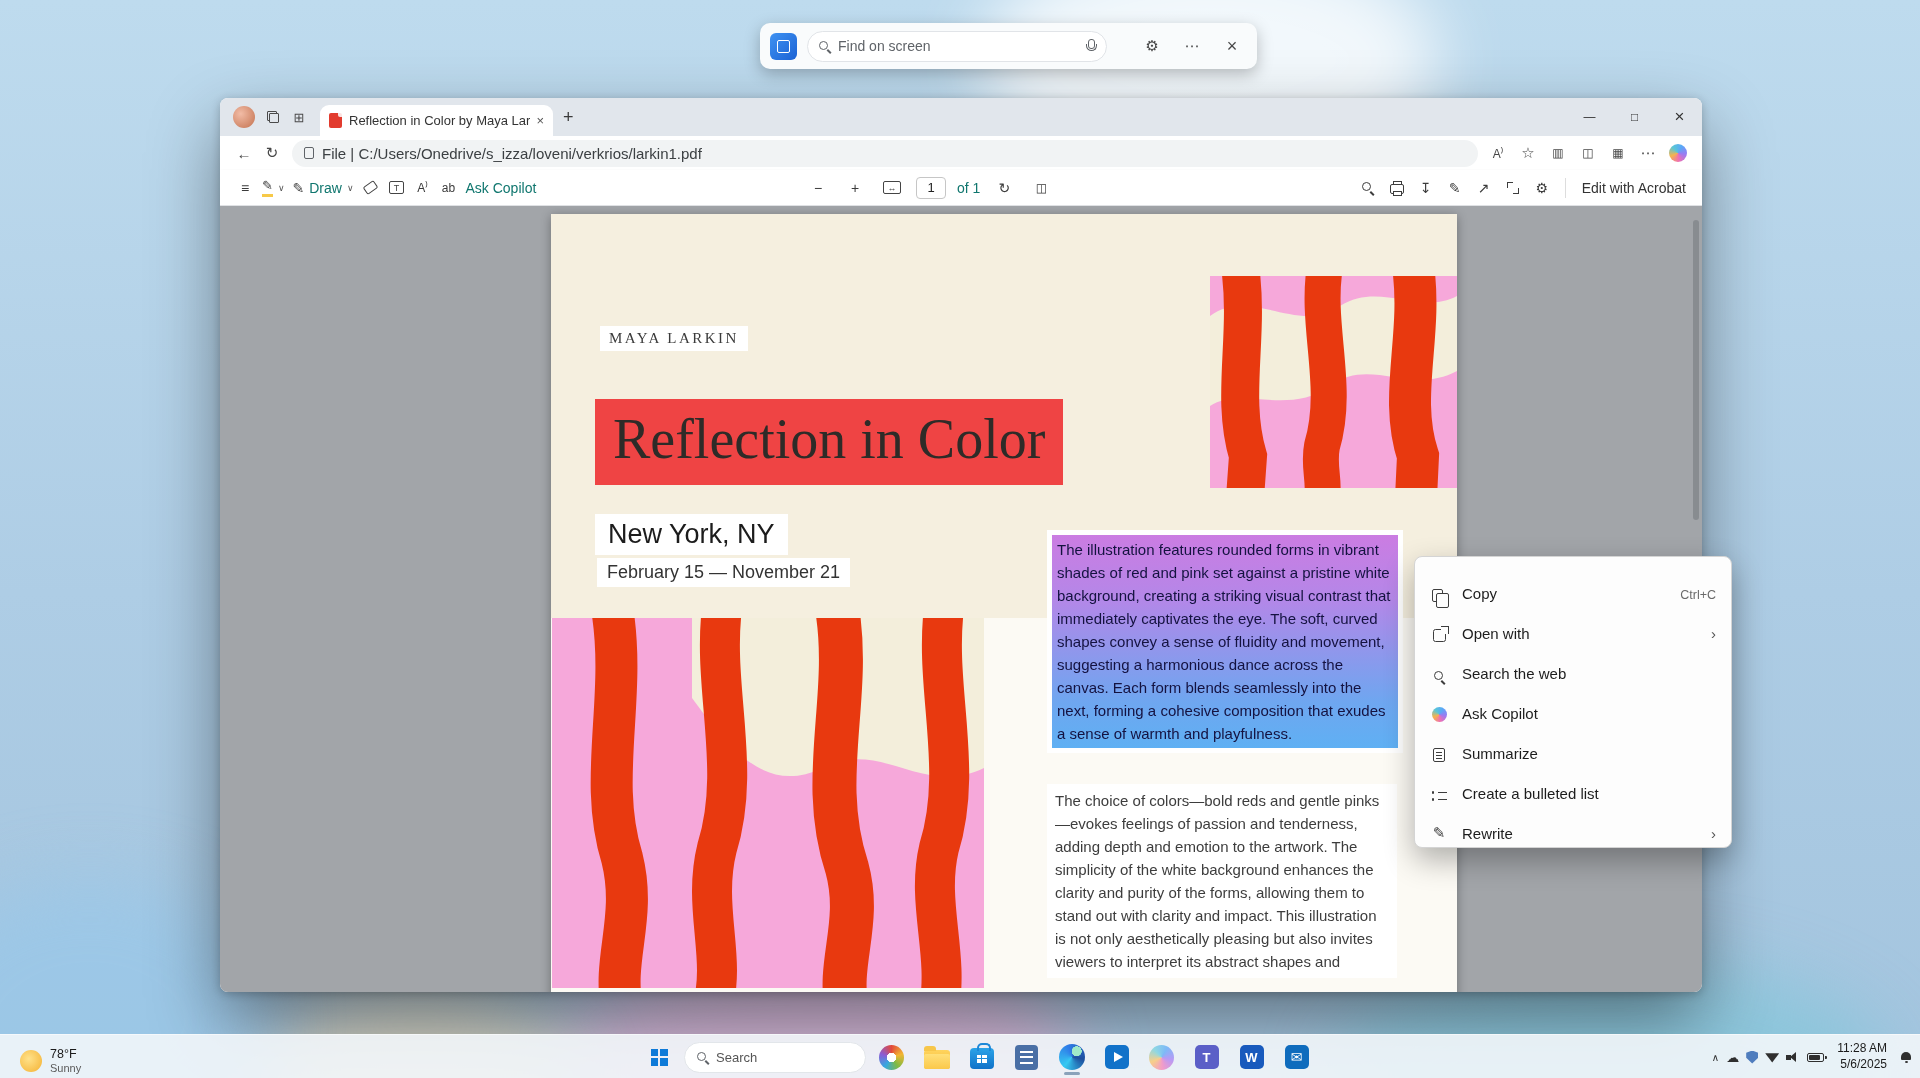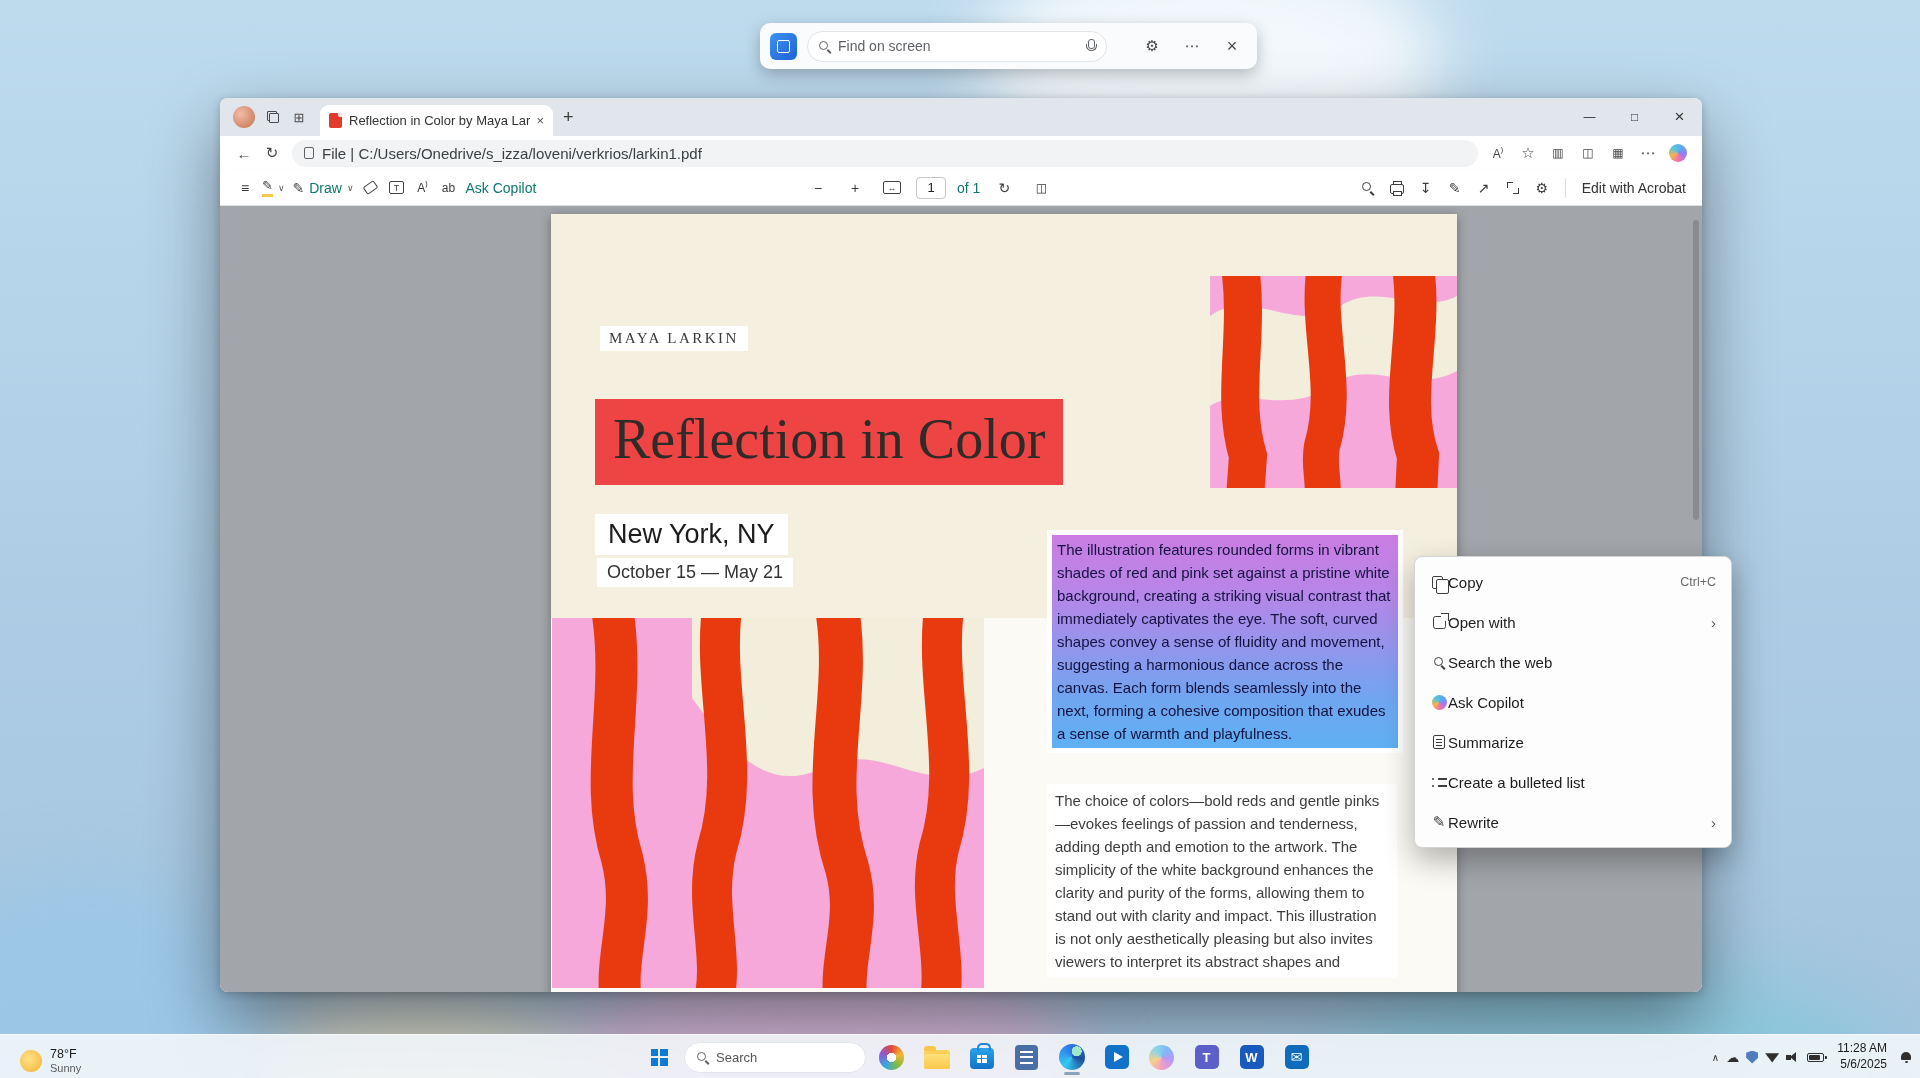--- a/index.html
+++ b/index.html
@@ -127,21 +127,21 @@
     background:linear-gradient(180deg,#cb7ce2 0%,#b487e8 30%,#8f97ec 55%,#6fa6f0 78%,#5fb0f3 100%); }
   .p2 { position:absolute; left:496px; top:570px; width:350px; background:#fff; padding:5px 8px;
     font-size:15px; line-height:23px; color:#3d3d3d; }
   .pdf-scrollbar { position:absolute; right:3px; top:14px; width:6px; height:300px;
     background:#7e8286; border-radius:3px; opacity:.7; }
 
   
   .ctxmenu { position:absolute; left:1414px; top:556px; width:318px; background:#fdfdfd;
     border:1px solid #d4d4d4; border-radius:8px; box-shadow:0 12px 30px rgba(0,0,0,.3);
     padding:5px 0; z-index:60; }
-  .mi { height:40px; display:flex; align-items:center; padding:0 15px; font-size:15px; color:#1d1d1d; }
+  .mi { height:40px; display:flex; align-items:flex-end; padding:0 15px; gap:14px; font-size:15px; color:#1d1d1d; }
   .mi-ico { width:18px; display:flex; justify-content:center; align-items:center; flex:none; color:#3d3d3d; }
   .mi-label { flex:1; }
   .mi-short { font-size:12.5px; color:#6a6a6a; }
   .mi-sub { font-size:15px; color:#555; }
   .cm-copy { width:11px; height:13px; border:1.5px solid #3d3d3d; border-radius:2px; position:relative; margin-right:3px; }
   .cm-copy::before { content:""; position:absolute; left:2.5px; top:2.5px; width:11px; height:13px;
     border:1.5px solid #3d3d3d; border-radius:2px; background:#fdfdfd; }
   .cm-openwith { width:13px; height:13px; border:1.5px solid #3d3d3d; border-radius:2.5px; position:relative; }
   .cm-openwith::after { content:""; position:absolute; right:-4px; top:-4px; width:7px; height:7px;
     border-top:1.5px solid #3d3d3d; border-right:1.5px solid #3d3d3d; background:#fdfdfd; }
@@ -381,21 +381,21 @@
           <path d="M140,0 L432,0 L432,150 C370,180 330,120 270,150 C210,180 170,120 140,80 Z" fill="#f3eedb"></path>
           <path d="M60,-10 C75,80 45,160 70,240 C85,300 60,340 70,390" stroke="#e8390f" stroke-width="42" fill="none" stroke-linecap="round"></path>
           <path d="M170,-10 C160,70 190,150 165,230 C150,290 175,340 160,390" stroke="#e8390f" stroke-width="40" fill="none" stroke-linecap="round"></path>
           <path d="M285,-10 C300,80 265,160 295,250 C310,305 285,345 295,390" stroke="#e8390f" stroke-width="44" fill="none" stroke-linecap="round"></path>
           <path d="M392,-10 C382,70 412,150 387,230 C374,285 397,335 387,390" stroke="#e8390f" stroke-width="40" fill="none" stroke-linecap="round"></path>
         </svg>
 
         <div class="doc-author">MAYA LARKIN</div>
         <h1 class="doc-title" style="font-weight:400;">Reflection in Color</h1>
         <div class="doc-location">New York, NY</div>
-        <div class="doc-dates">October 15 — May 21</div>
+        <div class="doc-dates">February 15 — November 21</div>
 
         <div class="hl-box">
           <span class="hl-text">The illustration features rounded forms in vibrant shades of red and pink set against a pristine white background, creating a striking visual contrast that immediately captivates the eye. The soft, curved shapes convey a sense of fluidity and movement, suggesting a harmonious dance across the canvas. Each form blends seamlessly into the next, forming a cohesive composition that exudes a sense of warmth and playfulness.</span>
         </div>
         <div class="p2">The choice of colors—bold reds and gentle pinks—evokes feelings of passion and tenderness, adding depth and emotion to the artwork. The simplicity of the white background enhances the clarity and purity of the forms, allowing them to stand out with clarity and impact. This illustration is not only aesthetically pleasing but also invites viewers to interpret its abstract shapes and</div>
       </div>
       <div class="pdf-scrollbar"></div>
     </div>
   </div>
 

